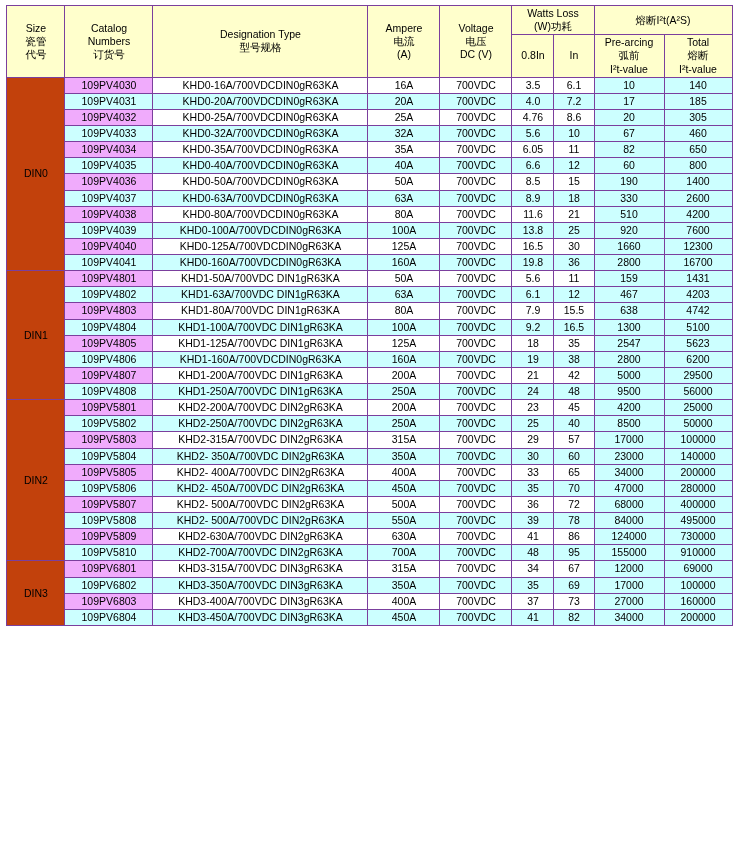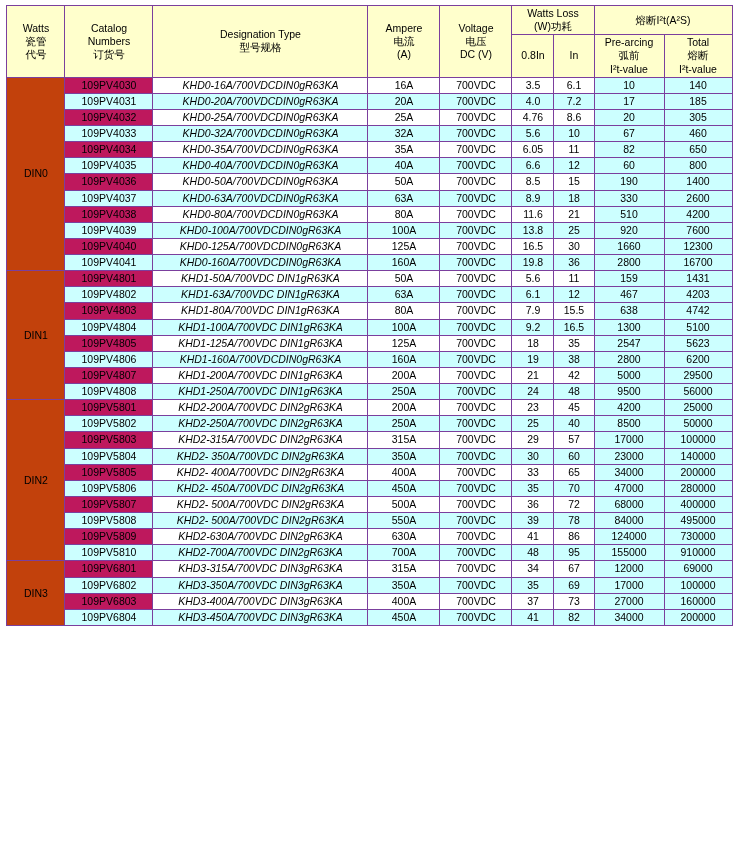--- a/index.html
+++ b/index.html
@@ -52,31 +52,30 @@
   col.c-w08    { width: 42px; }
   col.c-win    { width: 40px; }
   col.c-pre    { width: 70px; }
   col.c-tot    { width: 68px; }
 
   td.size-cell {
     background: #c2410c;
     font-size: 10.5px;
   }
   td.cat {
-    background: #be185d;
+    background: #f0abfc;
     text-align: left;
     padding-left: 8px;
     font-size: 10.5px;
   }
   td.desig {
     background: #ffffff;
     text-align: left;
     padding-left: 8px;
     font-size: 10.5px;
-    font-style: italic;
   }
   td.amp, td.volt {
     background: #ffffff;
   }
   td.watt {
     background: #ffffff;
   }
   td.i2t {
     background: #ccffff;
   }
@@ -104,21 +103,21 @@
       <col class="c-amp">
       <col class="c-volt">
       <col class="c-w08">
       <col class="c-win">
       <col class="c-pre">
       <col class="c-tot">
     </colgroup>
     <thead>
       <tr>
         <th rowspan="2">
-          <span class="hl">Watts</span>
+          <span class="hl">Size</span>
           <span class="hl">瓷管</span>
           <span class="hl">代号</span>
         </th>
         <th rowspan="2">
           <span class="hl">Catalog</span>
           <span class="hl">Numbers</span>
           <span class="hl">订货号</span>
         </th>
         <th rowspan="2">
           <span class="hl">Designation Type</span>

